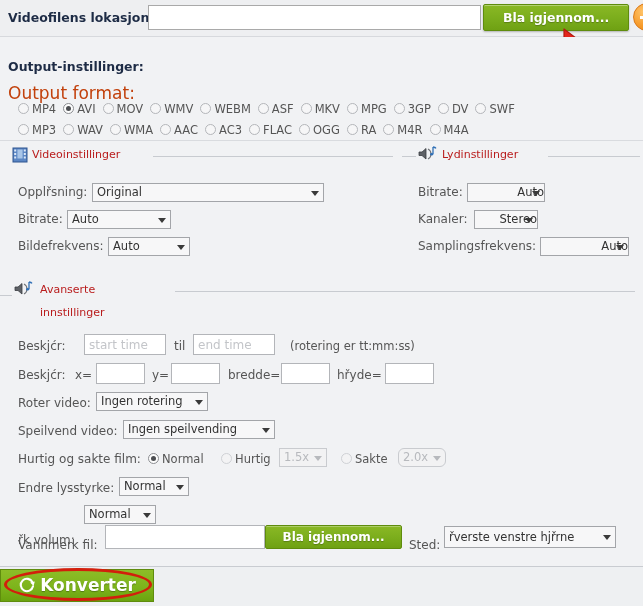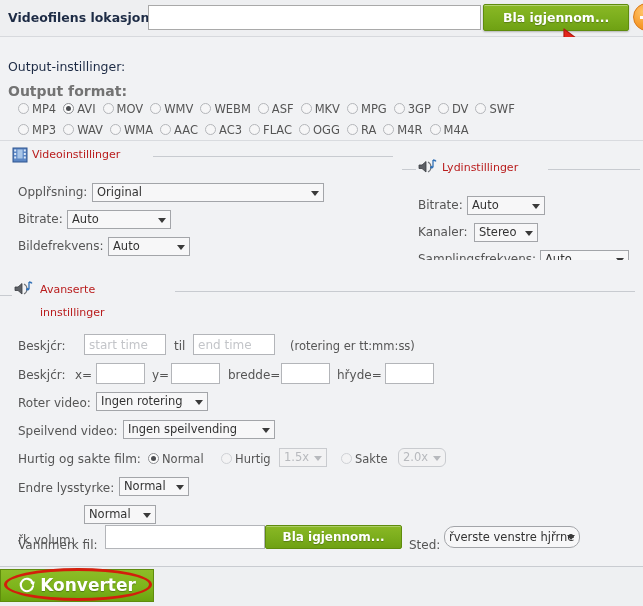--- a/index.html
+++ b/index.html
@@ -98,30 +98,29 @@
     position: absolute;
     left: 0; top: 37px;
     width: 643px; height: 104px;
     background: #f1f2f4;
     border-bottom: 1px solid #d9dbdf;
     box-sizing: border-box;
   }
   .section-title {
     position: absolute;
     left: 8px; top: 22px;
-    font-weight: normal;
+    font-weight: bold;
     font-size: 12.5px;
     color: #1d2b45;
   }
   .output-format-label {
     position: absolute;
     left: 8px; top: 46px;
-    font-size: 14px;
-    color: #737373;
-    font-weight: bold;
+    font-size: 17px;
+    color: #c2410c;
   }
   .radio-rows {
     position: absolute;
     left: 18px; top: 64px;
     width: 620px;
   }
   .radio-row {
     height: 21px;
     white-space: nowrap;
   }
@@ -336,21 +335,21 @@
       <span class="arrow"></span>
     </div>
 
     <div class="fld-label" style="left:18px;top:98px;">Bildefrekvens:</div>
     <div class="sel" style="left:108px;top:96px;width:82px;">
       <span>Auto</span>
       <span class="arrow"></span>
     </div>
   </div>
 
-  <div class="panel" style="left:400px;top:154px;width:243px;height:119px;">
+  <div class="panel" style="left:400px;top:141px;width:243px;height:119px;text-align:right;">
     <div class="sec-rule" style="left:2px;top:15px;width:14px;"></div>
     <svg class="icon-audio" style="left:16px;top:4px;" width="22" height="18" viewBox="0 0 22 18">
       <path d="M3 7 L6 7 L10 3.5 L10 14 L6 10.5 L3 10.5 Z" fill="#5e6166" stroke="#3b3e42" stroke-width="0.8"></path>
       <path d="M12 4 Q15 5.5 15 9 Q15 12.5 12 14" fill="none" stroke="#6e7176" stroke-width="1.1"></path>
       <path d="M17 2 L17 9" stroke="#2f6fb5" stroke-width="1.3"></path>
       <ellipse cx="15.6" cy="9.3" rx="1.6" ry="1.2" fill="#2f6fb5"></ellipse>
       <path d="M17 2 Q19.3 2.3 20 3.4" fill="none" stroke="#2f6fb5" stroke-width="1.3"></path>
     </svg>
     <div class="sec-head" style="left:42px;top:7px;">Lydinstillinger</div>
     <div class="sec-rule" style="left:148px;top:15px;width:92px;"></div>
@@ -443,21 +442,21 @@
     <div class="fld-label" style="left:18px;top:249px;margin-top:24px;">řk volum:</div>
     <div class="sel" style="left:84px;top:245px;width:72px;">
       <span>Normal</span>
       <span class="arrow"></span>
     </div>
 
     <div class="fld-label" style="left:18px;top:278px;">Vannmerk fil:</div>
     <input class="txt" style="left: 105px; top: 265px; width: 160px; height: 24px;" type="text">
     <div class="wm-browse" style="left:265px;top:265px;width:137px;height:24px;line-height:22px;">Bla igjennom...</div>
     <div class="fld-label" style="left:409px;top:278px;">Sted:</div>
-    <div class="sel" style="left:444px;top:266px;width:136px;height:22px;line-height:20px;border-radius:10px;">
+    <div class="sel" style="left:444px;top:266px;width:172px;height:22px;line-height:20px;">
       <span>řverste venstre hjřrne</span>
       <span class="arrow"></span>
     </div>
   </div>
 
   <div class="bottom-bar">
     <div class="convert-btn">
       <svg class="cicon" width="18" height="18" viewBox="0 0 18 18">
         <path d="M14.5 6.2 A6.2 6.2 0 1 0 15 10.3" fill="none" stroke="#ffffff" stroke-width="2.1" stroke-linecap="round"></path>
         <polygon points="12.1,6.6 16.8,5.4 15.6,10.1" fill="#ffffff"></polygon>

